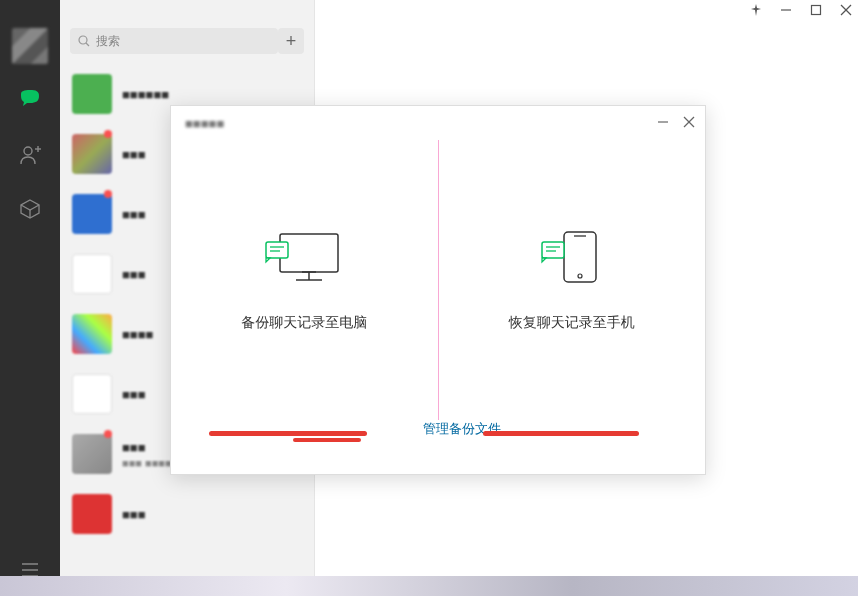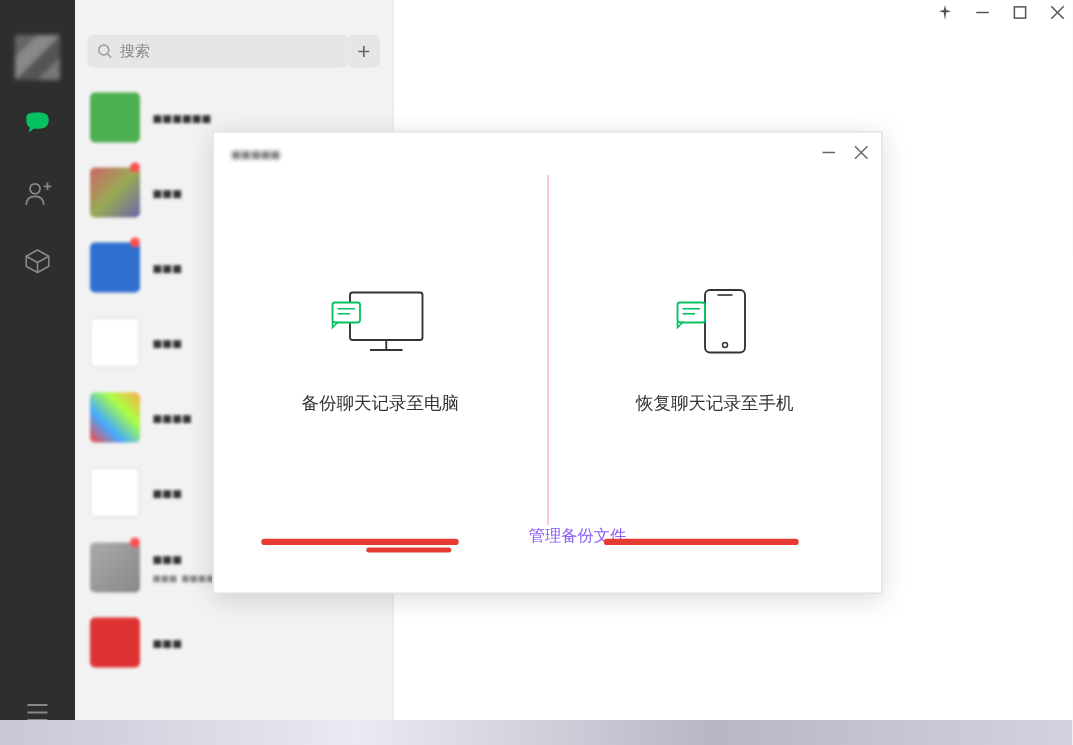--- a/index.html
+++ b/index.html
@@ -118,21 +118,21 @@
   .underline {
     position: absolute; height: 5px; border-radius: 3px;
     background: #e63b32;
   }
   .underline.u1 { top: 325px; left: 38px; width: 158px; }
   .underline.u1b { top: 332px; left: 122px; width: 68px; height: 4px;}
   .underline.u2 { top: 325px; left: 312px; width: 156px; }
   .dialog-footer {
     text-align: center; font-size: 13px;
   }
-  .dialog-footer a { color: #8b5cf6; text-decoration: none; cursor: pointer; margin-left: 48px; }
+  .dialog-footer a { color: #0369a1; text-decoration: none; cursor: pointer; margin-left: 48px; }
   
   .bottom-strip {
     position: absolute; left: 0; right: 0; bottom: 0; height: 20px;
     background: linear-gradient(90deg, #c9c6d6, #ece9f2, #b7b6c4, #d3d2e2);
   }
 </style>
 </head>
 <body>
 
 <div class="window-controls">

